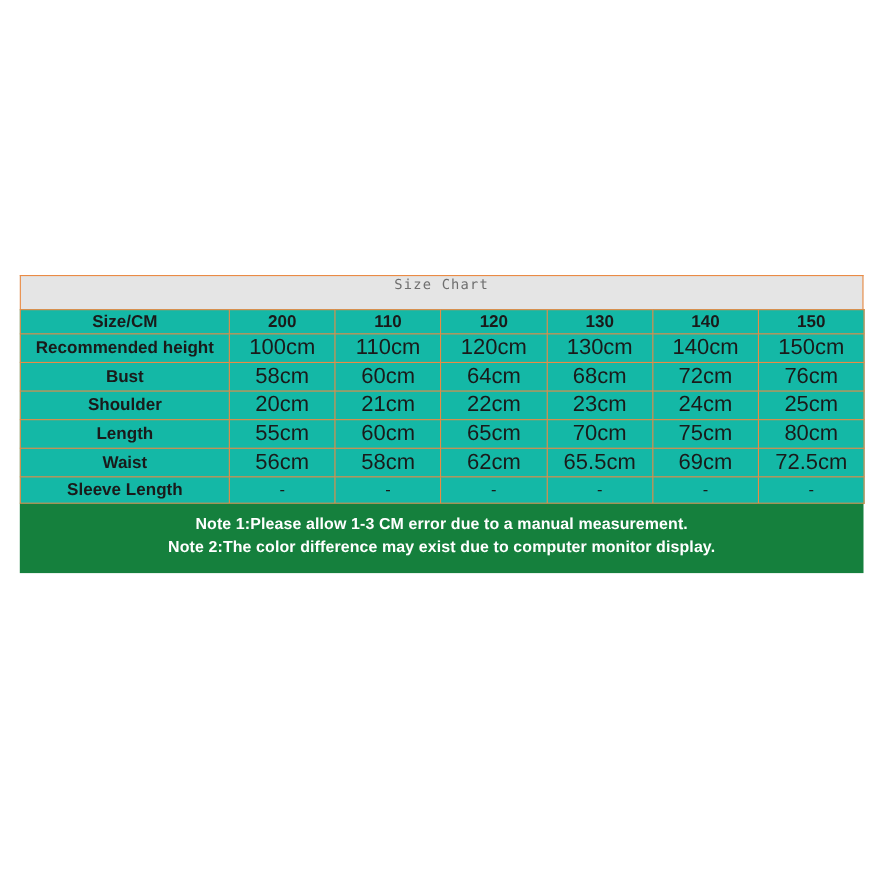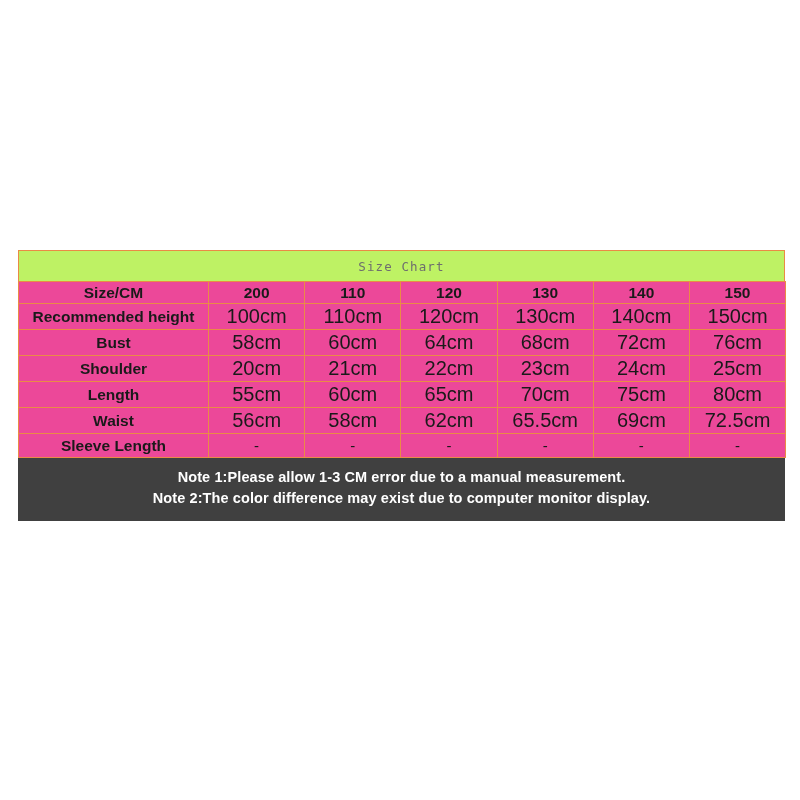--- a/index.html
+++ b/index.html
@@ -28,39 +28,38 @@
     width: 767px;
     box-sizing: border-box;
   }
 
   
   .chart-title-band {
     border: 1px solid #ea8b45;
     border-bottom: none;
     height: 31px;
     display: flex;
-    align-items: center;
     justify-content: center;
-    background: #bef264;
+    background: #e5e5e5;
     box-sizing: border-box;
   }
   .chart-title-text {
     font-family: "DejaVu Sans Mono", "Liberation Mono", monospace;
     font-size: 12.5px;
     letter-spacing: 1.1px;
     color: #6e6e6e;
     white-space: nowrap;
   }
 
   
   table.size-table {
     border-collapse: collapse;
     width: 100%;
     table-layout: fixed;
-    background: #ec4899;
+    background: #14b8a6;
   }
   table.size-table td {
     border: 1px solid #ea8b45;
     text-align: center;
     vertical-align: middle;
     color: #1a1a1a;
     box-sizing: border-box;
   }
 
   
@@ -86,21 +85,21 @@
   tr.r-body td { height: 23px; }
   tr.r-last td { height: 24px; }
 
   td.cell-dash {
     font-size: 15px;
     color: #444;
   }
 
   
   #notes-block {
-    background: #404040;
+    background: #15803d;
     padding: 9px 10px 12px 10px;
     text-align: center;
     box-sizing: border-box;
   }
   .note-line {
     color: #ffffff;
     font-weight: bold;
     font-size: 14.5px;
     line-height: 21px;
     white-space: nowrap;

